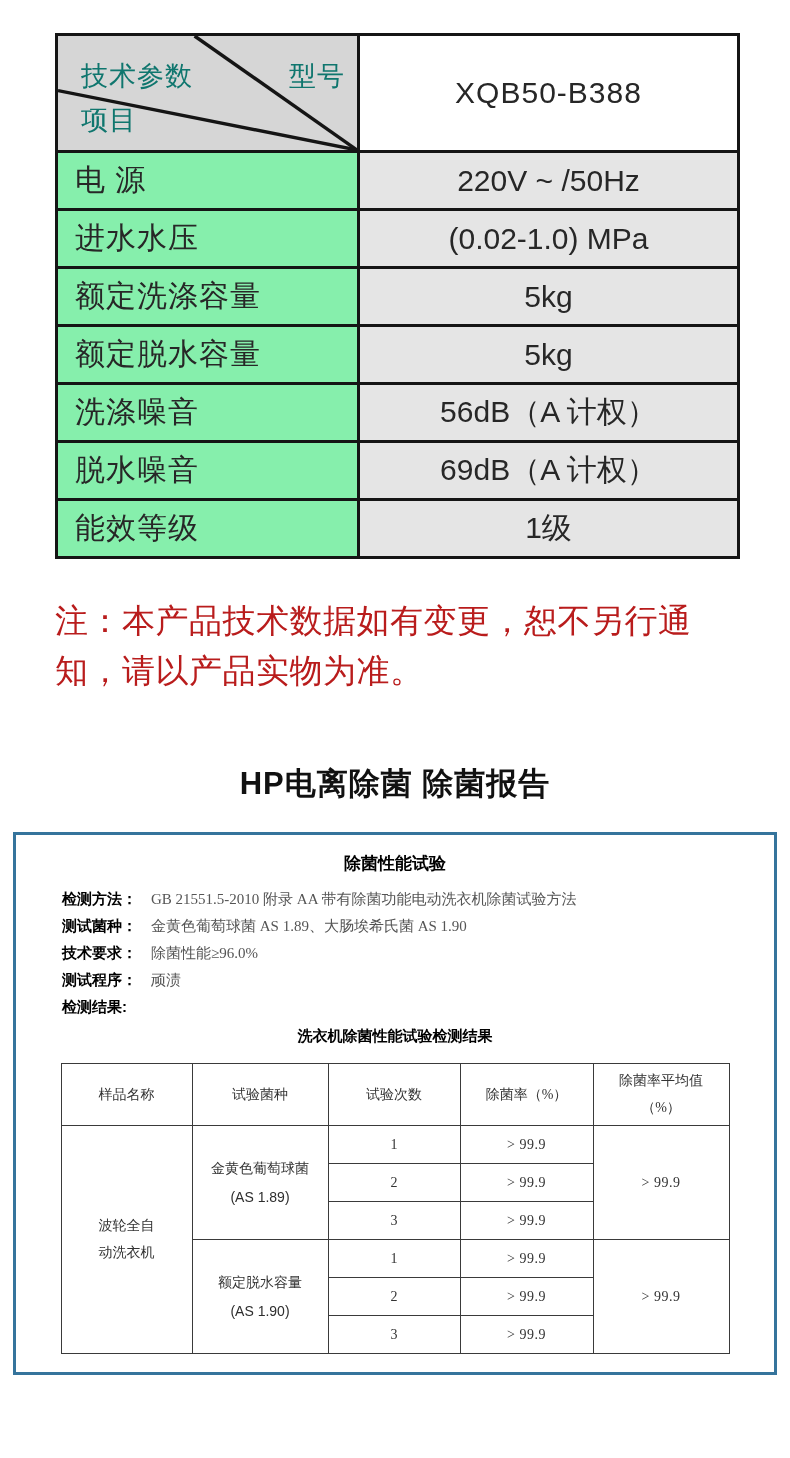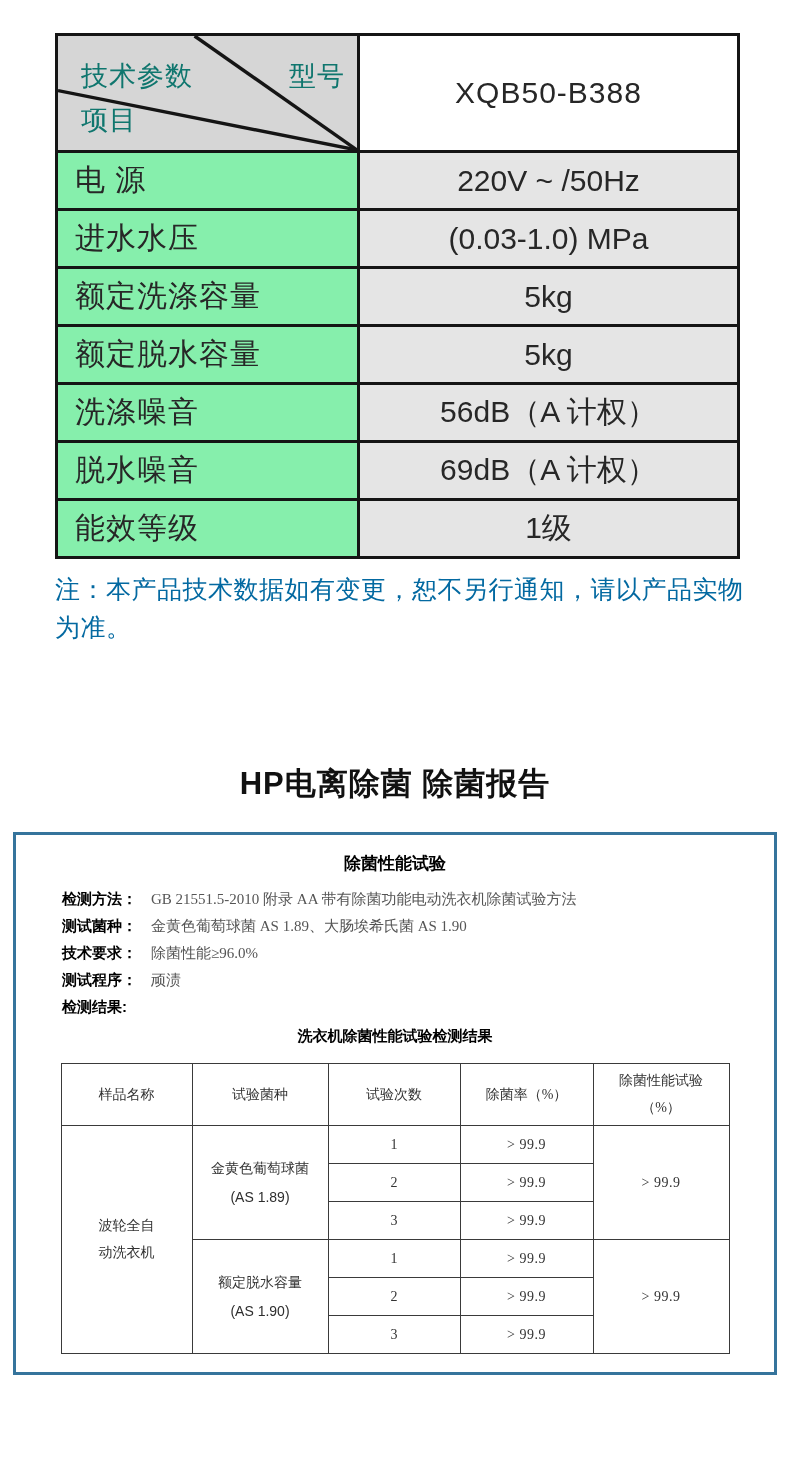--- a/index.html
+++ b/index.html
@@ -37,22 +37,22 @@
   .c-tl { left:23px; top:22px; }
   .c-tr { right:12px; top:22px; }
   .c-bl { left:23px; bottom:12px; }
   .model-cell {
     text-align:center; font-size:38px; color:#2b2b2b;
     background:#ffffff; letter-spacing:1px;
   }
 
   
   .spec-note {
-    position:absolute; left:55px; top:570px; width:690px;
-    font-size:25px; line-height:1.52; color:#0369a1;
+    position:absolute; left:55px; top:596px; width:690px;
+    font-size:33px; line-height:1.52; color:#b91c1c;
     letter-spacing:0.5px;
   }
 
   
   .section-title {
     position:absolute; left:0; top:763px; width:100%;
     text-align:center; font-size:31px; font-weight:bold; color:#111111;
     letter-spacing:1px;
   }
 
@@ -119,21 +119,21 @@
       <span class="corner-label c-bl">项目</span>
     </td>
     <td class="model-cell">XQB50-B388</td>
   </tr>
   <tr>
     <td class="spec-label">电 源</td>
     <td class="spec-value">220V ~ /50Hz</td>
   </tr>
   <tr>
     <td class="spec-label">进水水压</td>
-    <td class="spec-value">(0.03-1.0) MPa</td>
+    <td class="spec-value">(0.02-1.0) MPa</td>
   </tr>
   <tr>
     <td class="spec-label">额定洗涤容量</td>
     <td class="spec-value">5kg</td>
   </tr>
   <tr>
     <td class="spec-label">额定脱水容量</td>
     <td class="spec-value">5kg</td>
   </tr>
   <tr>
@@ -186,21 +186,21 @@
       <col style="width:133px">
         <col style="width:136px">
     </colgroup>
     <tbody>
         <tr>
       <th>样品名称</th>
       <th>试验菌种</th>
       <th>试验次数</th>
       <th>除菌率（%）</th>
       <th>
-        <span class="hdr-wrap">除菌性能试验（%）</span>
+        <span class="hdr-wrap">除菌率平均值（%）</span>
       </th>
     </tr>
     <tr>
       <td rowspan="6">
         <span class="sample-wrap">波轮全自动洗衣机</span>
       </td>
       <td rowspan="3">
         <div class="strain-name">金黄色葡萄球菌</div>
         <div class="strain-code">(AS 1.89)</div>
       </td>

